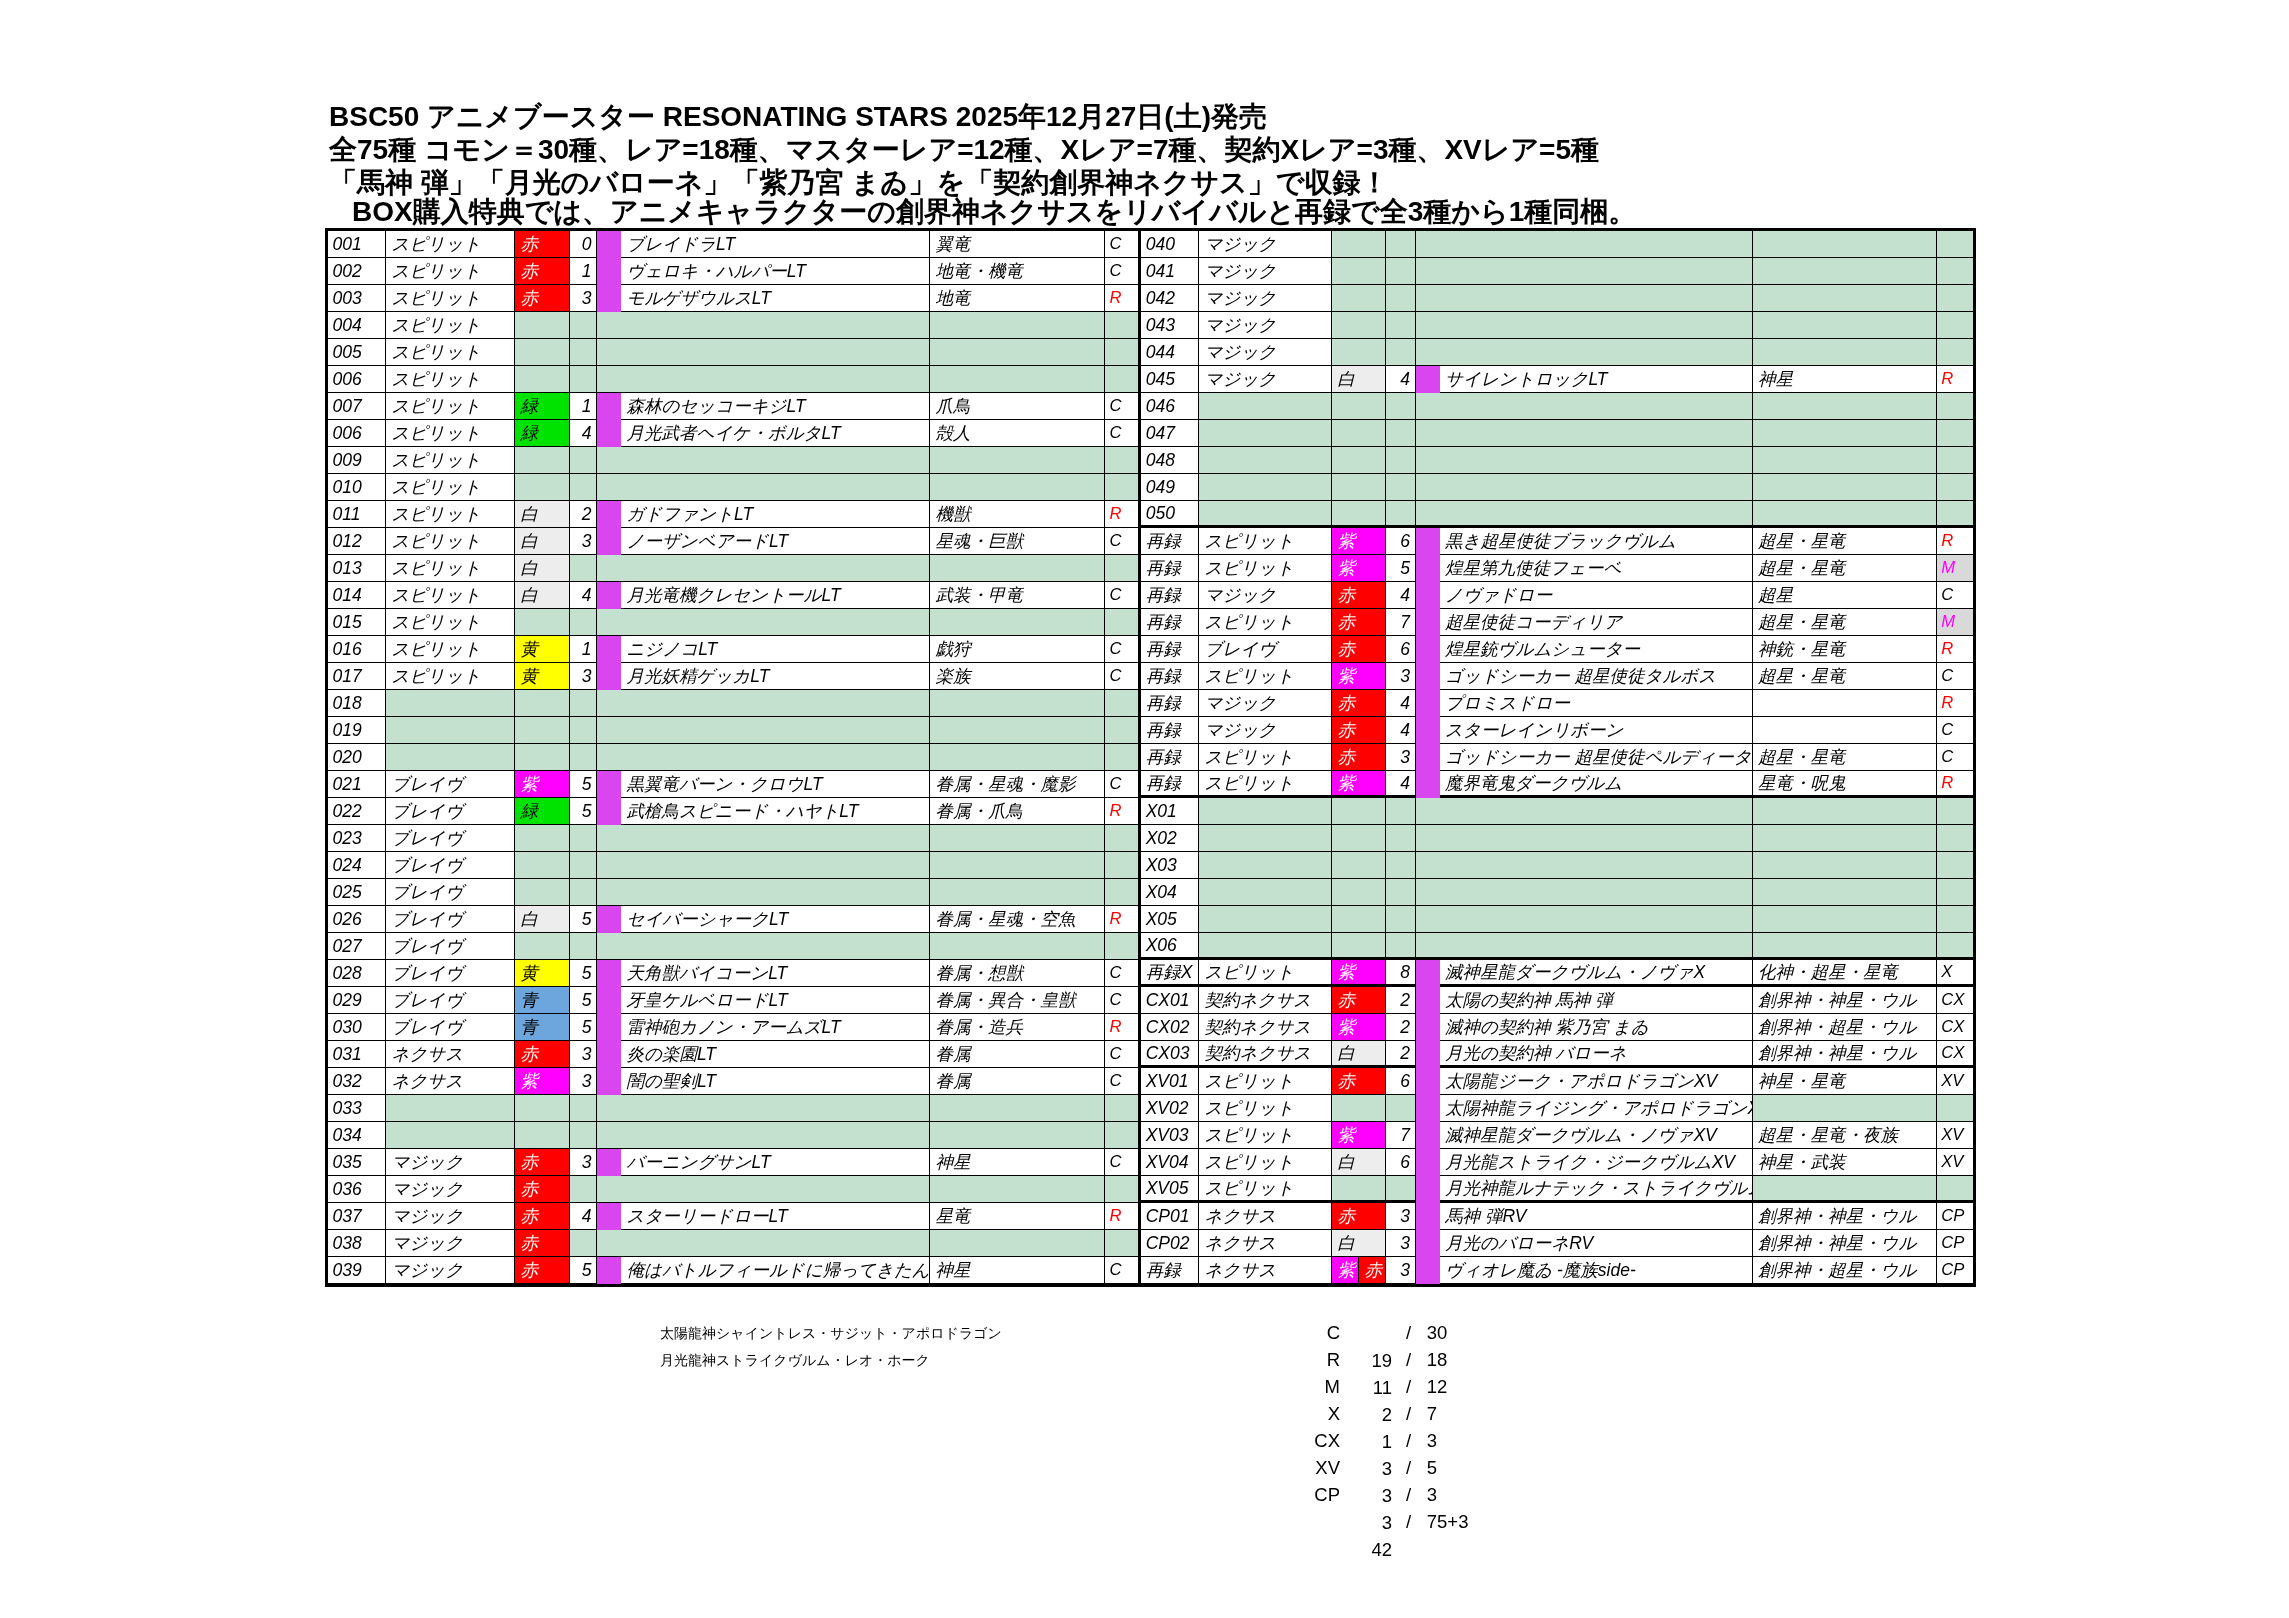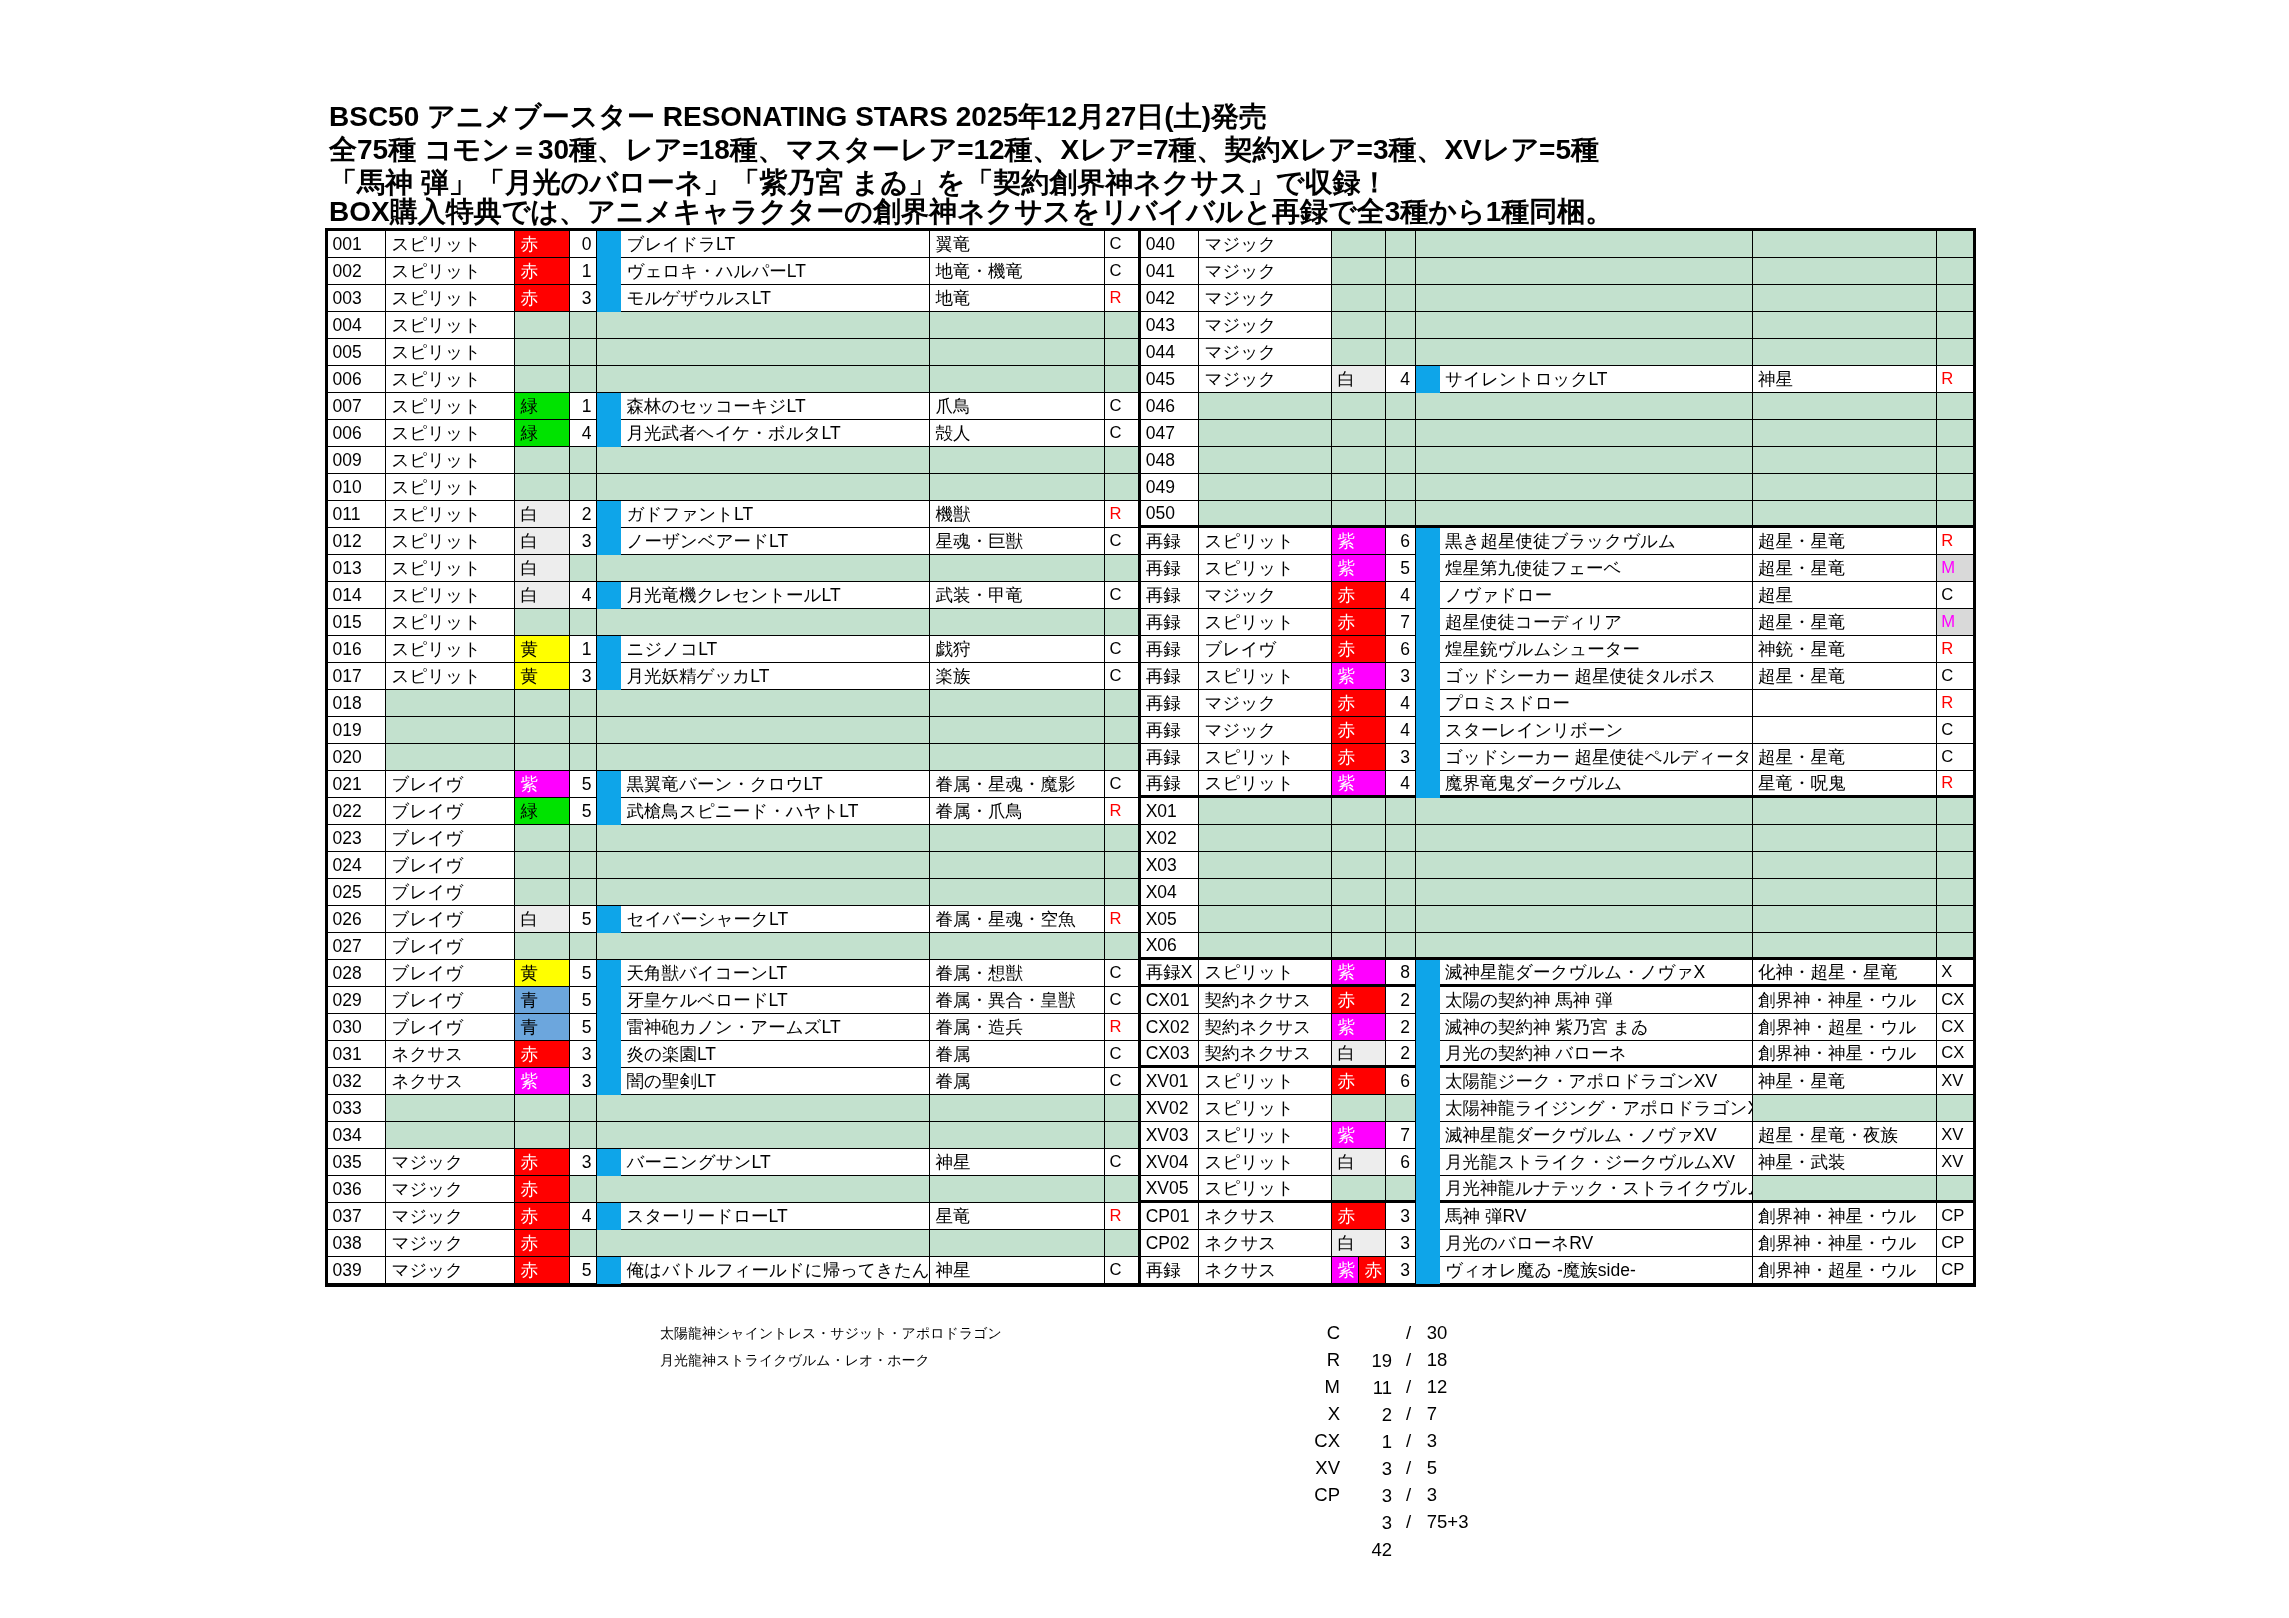--- a/index.html
+++ b/index.html
@@ -1,27 +1,27 @@
 <!DOCTYPE html>
 <html style="font-size:14.8px"><head>
 <meta charset="utf-8">
 <style>
   html,body{margin:0;padding:0;}
   body{
     width:2290px;height:1619px;background:#ffffff;position:relative;
     font-family:"Liberation Sans","DejaVu Sans",sans-serif;color:#000;
   }
   .hline{position:absolute;left:329px;font-size:28px;font-weight:600;line-height:28px;white-space:nowrap;}
-  #h1{top:103px;} #h2{top:136px;} #h3{top:169px;} #h4{top:198px;}
+  #h1{top:103px;} #h2{top:136px;} #h3{top:169px;} #h4{top:198px;margin-left:23px;}
 
   #tablewrap{
     position:absolute;left:325px;top:228px;display:flex;
     border:3.1px solid #000;background:#000;
   }
-  .grid{display:grid;grid-auto-rows:27px;background:#0ea5e9;}
+  .grid{display:grid;grid-auto-rows:27px;background:#d946ef;font-style:italic;}
   #grid-left{grid-template-columns:58px 129px 55px 27px 333px 175px 33px;}
   #grid-right{grid-template-columns:58px 133px 27px 27px 29.5px 337px 184px 36px;}
   #tdivider{width:3.1px;background:#000;}
 
   .cell{
     border-right:1.5px solid #000;border-bottom:1.5px solid #000;
     box-sizing:border-box;display:flex;align-items:center;
     font-size:17.5px;white-space:nowrap;overflow:hidden;background:#fff;
   }
   .lastcol{border-right:none;}

